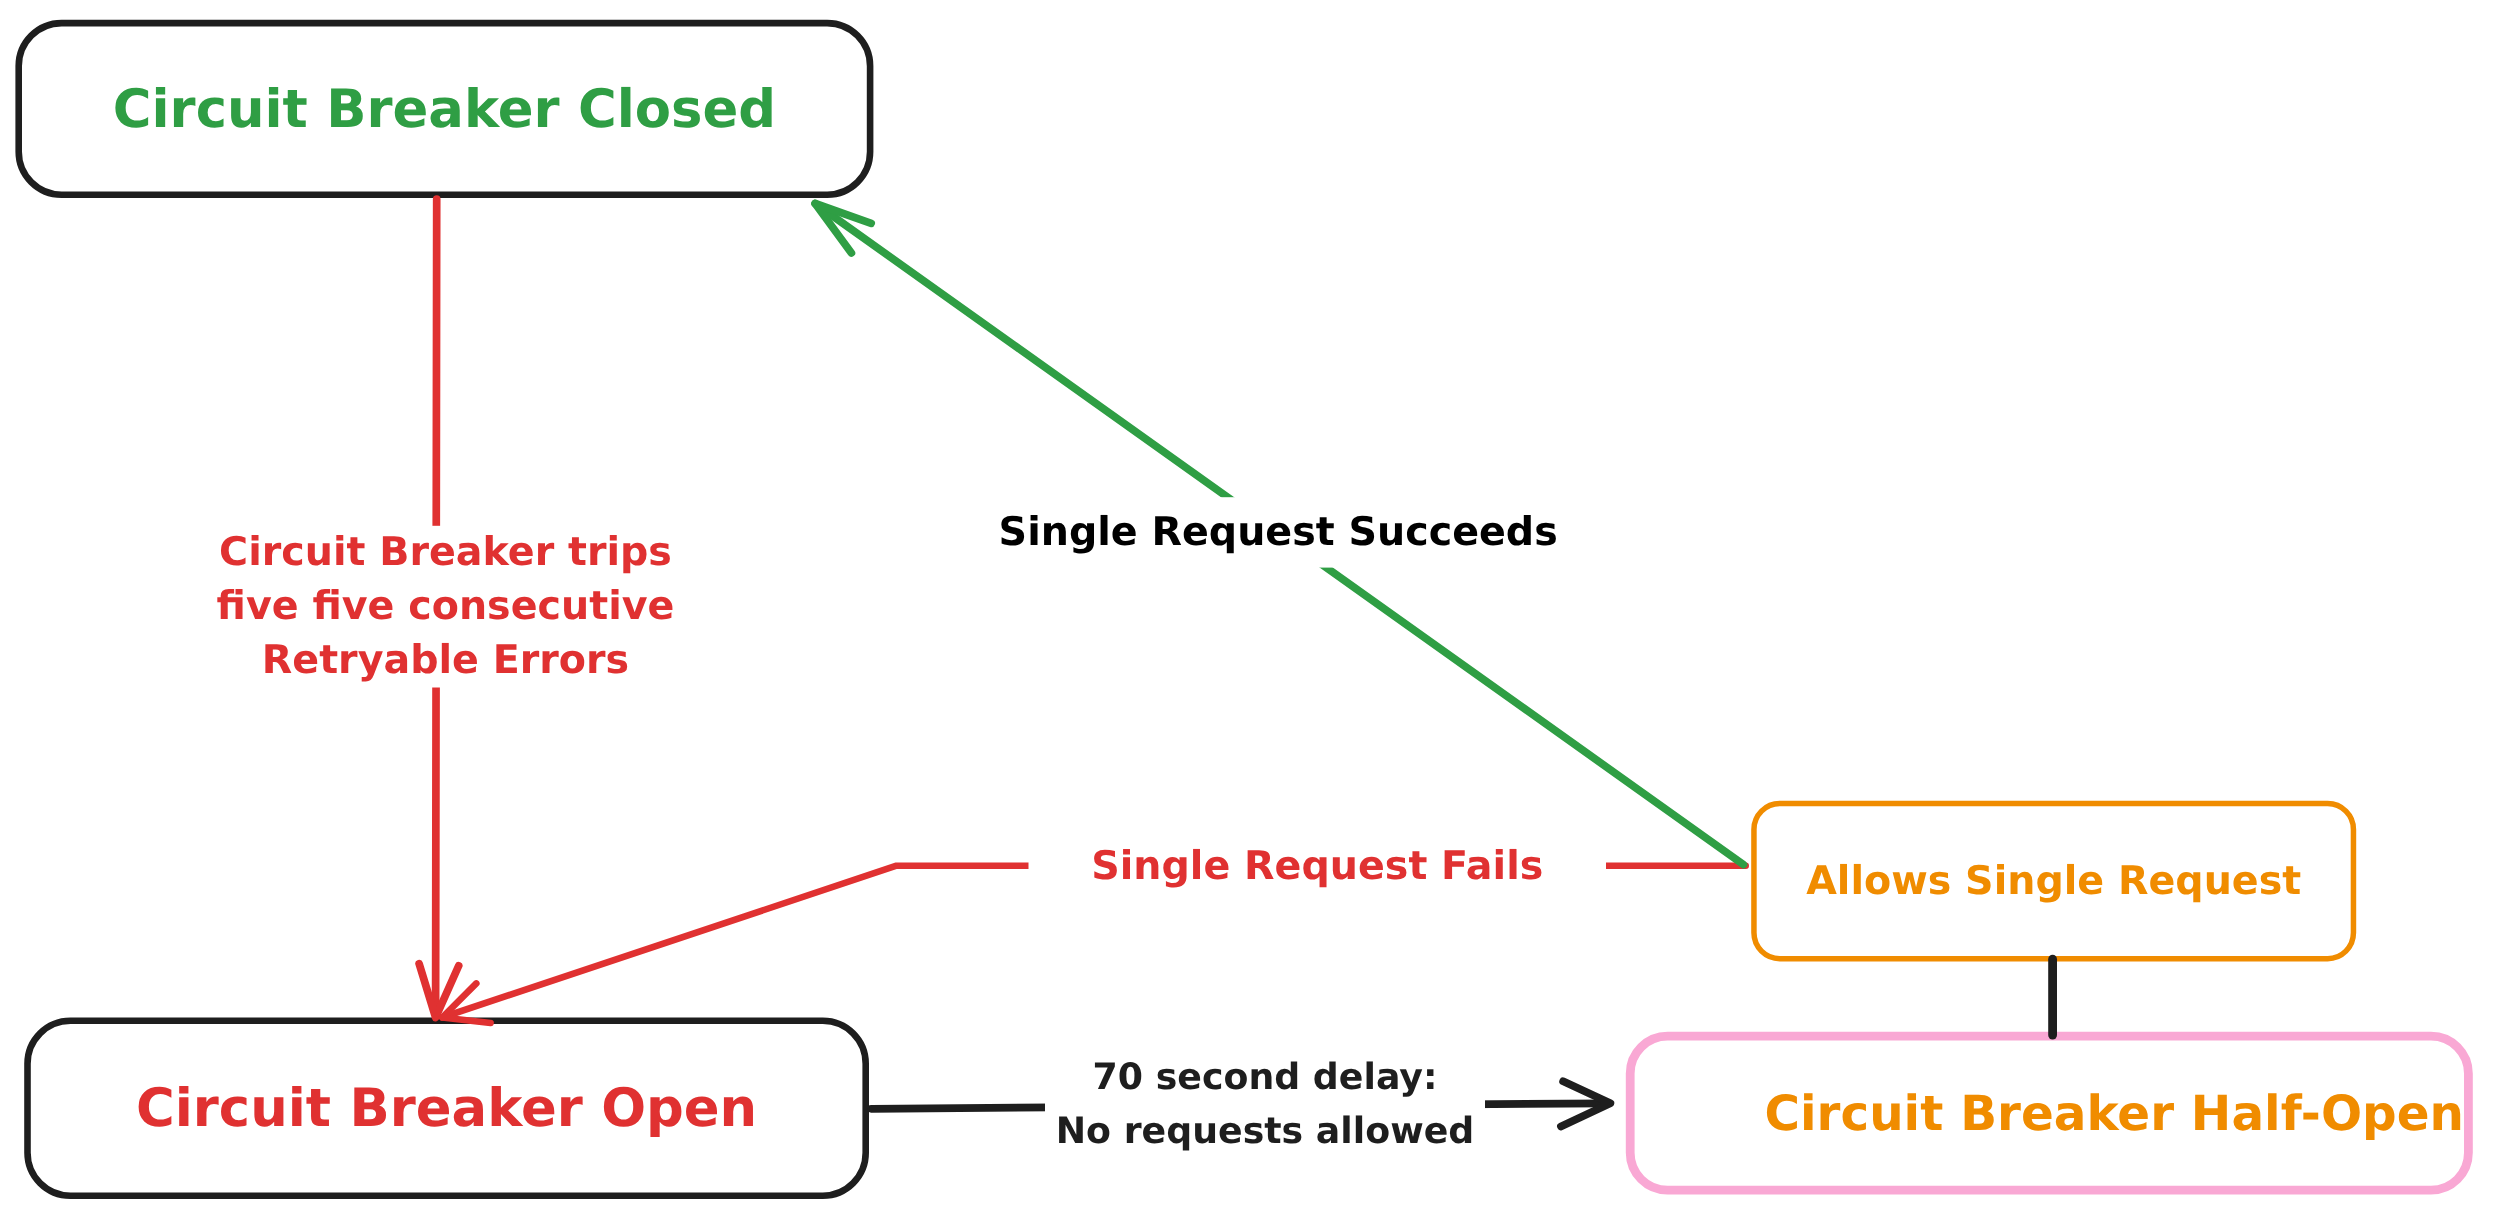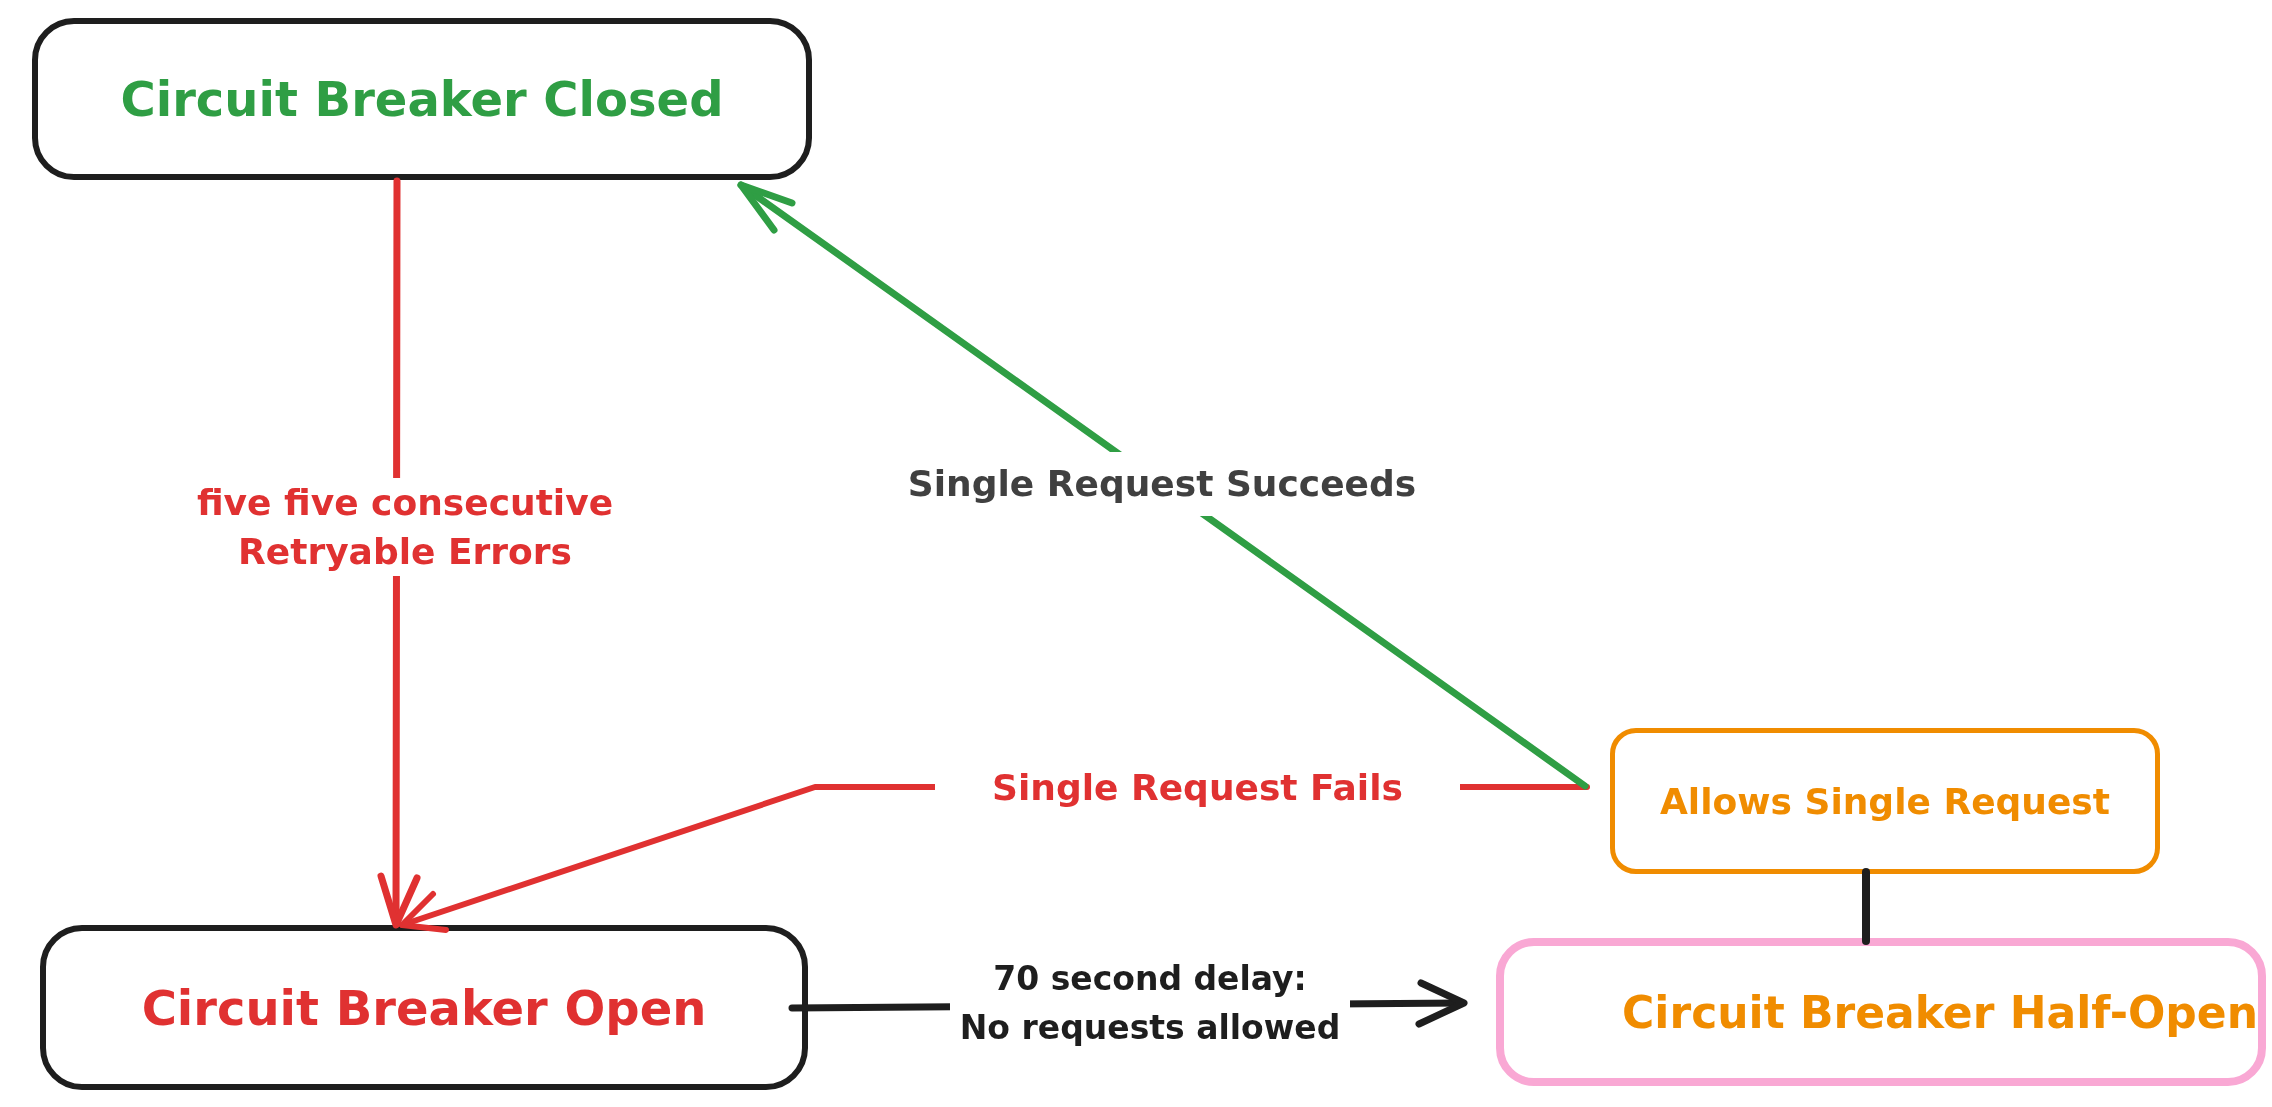--- a/index.html
+++ b/index.html
@@ -20,21 +20,20 @@
   .node {
     position: absolute;
     background: #ffffff;
     box-sizing: border-box;
     display: flex;
     align-items: center;
     justify-content: center;
     text-align: center;
     font-weight: bold;
     z-index: 1;
-    margin-left: 18px;
   }
   #node-closed {
     left: 14px; top: 18px; width: 780px; height: 162px;
     border: 6px solid #1e1e1e; border-radius: 42px;
     color: #2f9e44; font-size: 48px;
   }
   #node-open {
     left: 22px; top: 925px; width: 768px; height: 165px;
     border: 6px solid #1e1e1e; border-radius: 42px;
     color: #e03131; font-size: 48px;
@@ -55,21 +54,21 @@
     text-align: center;
     font-weight: bold;
     z-index: 3;
   }
   #label-trips {
     left: 145px; top: 478px; width: 520px;
     color: #e03131; font-size: 36px; line-height: 49px;
   }
   #label-succeeds {
     left: 897px; top: 452px; width: 530px;
-    color: #404040; font-size: 36px; line-height: 64px;
+    color: #000000; font-size: 36px; line-height: 64px;
   }
   #label-fails {
     left: 935px; top: 756px; width: 525px;
     color: #e03131; font-size: 36px; line-height: 64px;
   }
   #label-delay {
     left: 950px; top: 950px; width: 400px;
     color: #1e1e1e; font-size: 33px; line-height: 49px;
     padding: 4px 0;
   }
@@ -106,20 +105,21 @@
     <path d="M 1585 786 L 741 185" stroke="#2f9e44" stroke-width="7"></path>
     <path d="M 792 203 L 741 185 L 774 230" stroke="#2f9e44" stroke-width="7"></path>
 
     <path d="M 792 1008 L 1462 1003" stroke="#1e1e1e" stroke-width="7"></path>
     <path d="M 1421 983 L 1464 1003 L 1419 1024" stroke="#1e1e1e" stroke-width="7"></path>
 
     <path d="M 1866 872 L 1866 941" stroke="#1e1e1e" stroke-width="8"></path>
   </svg>
 
   <div class="edge-label" id="label-trips">
+    <div>Circuit Breaker trips</div>
     <div>five five consecutive</div>
     <div>Retryable Errors</div>
   </div>
 
   <div class="edge-label" id="label-succeeds">Single Request Succeeds</div>
 
   <div class="edge-label" id="label-fails">Single Request Fails</div>
 
   <div class="edge-label" id="label-delay">
     <div>70 second delay:</div>

